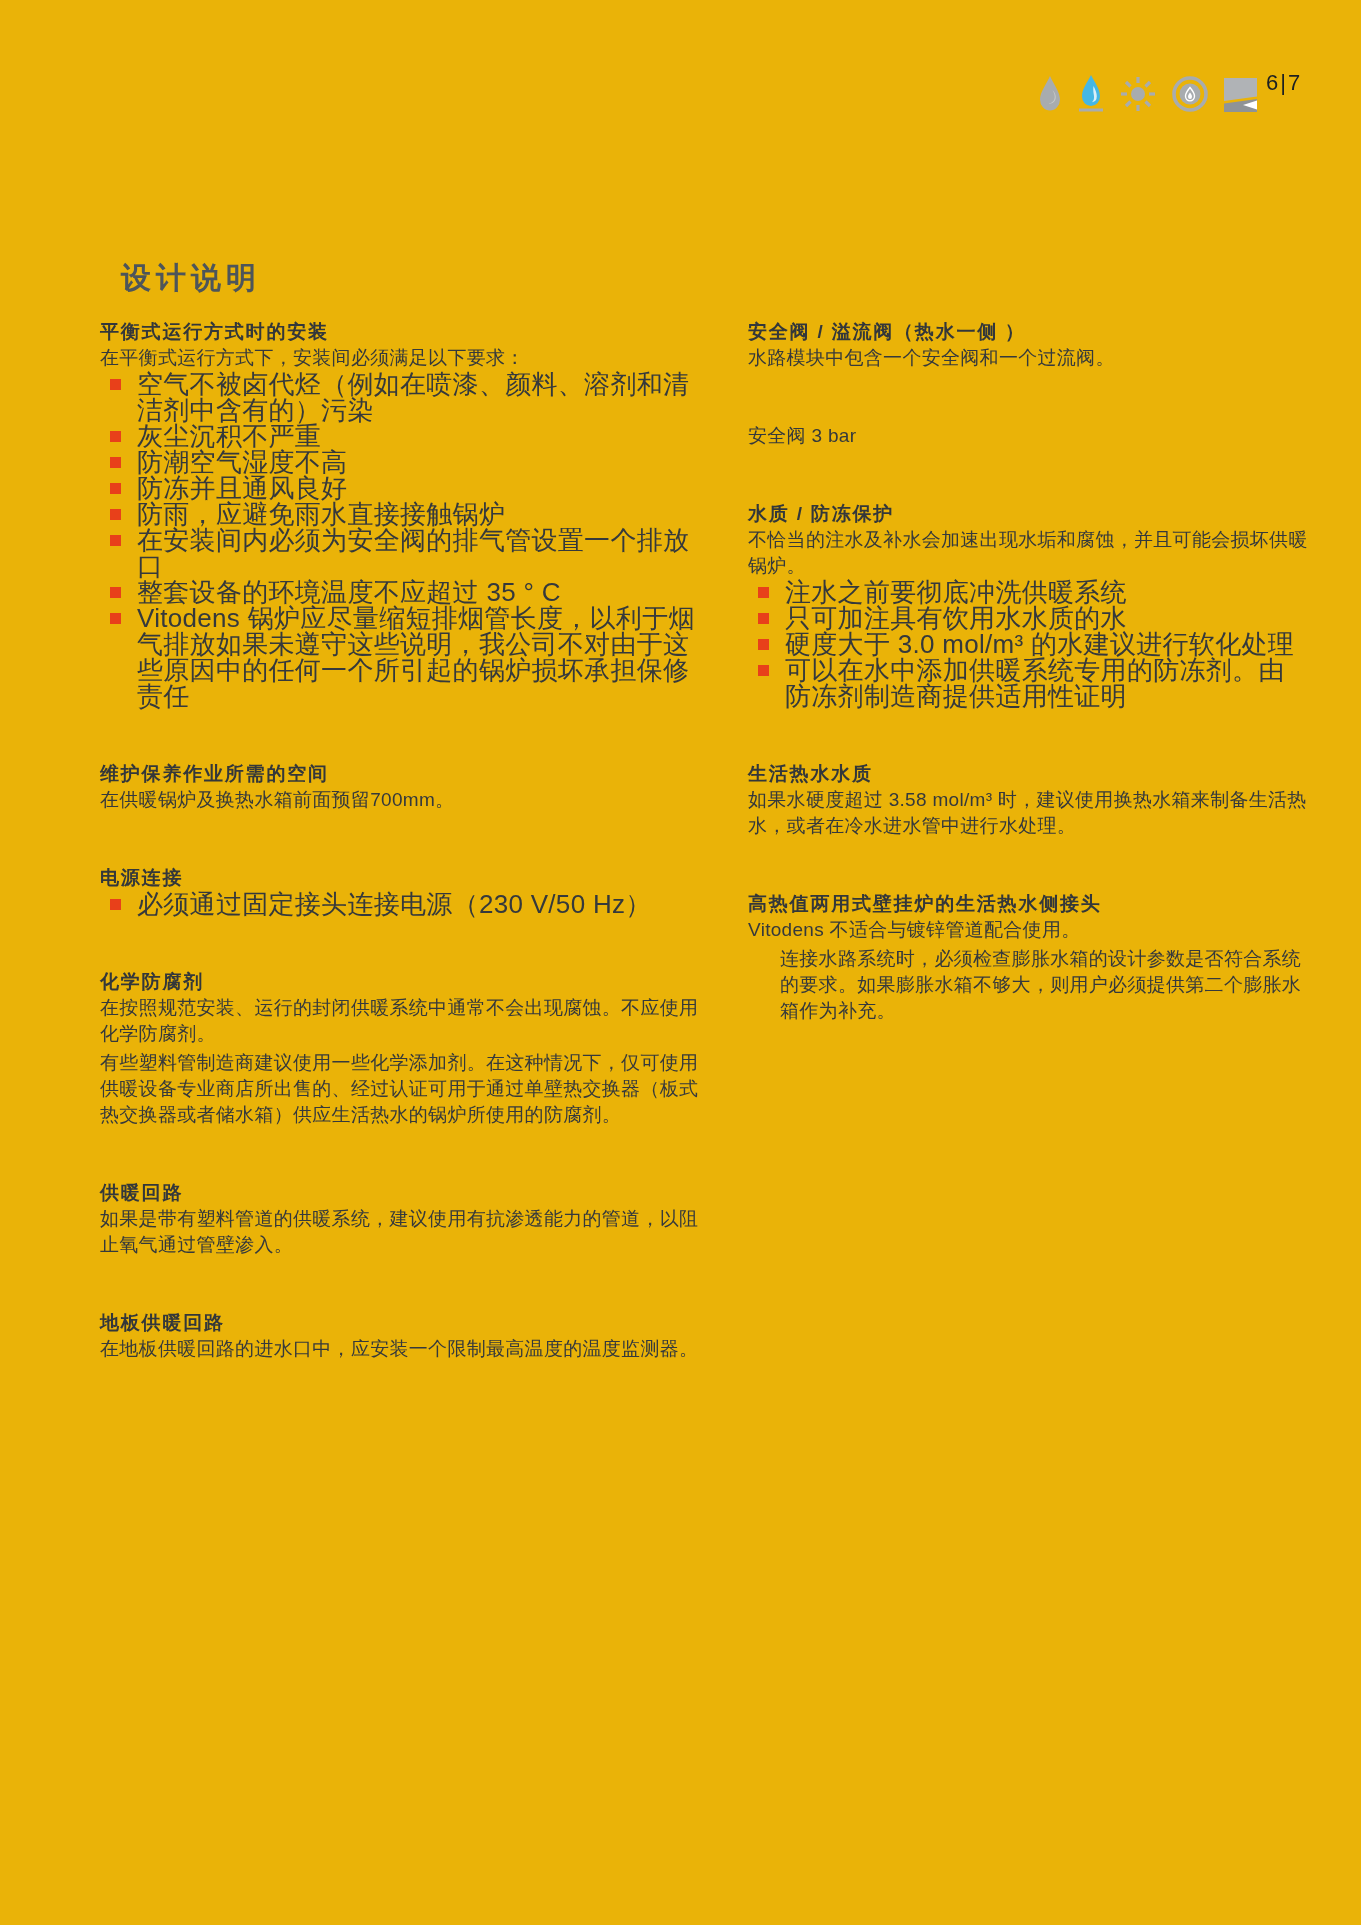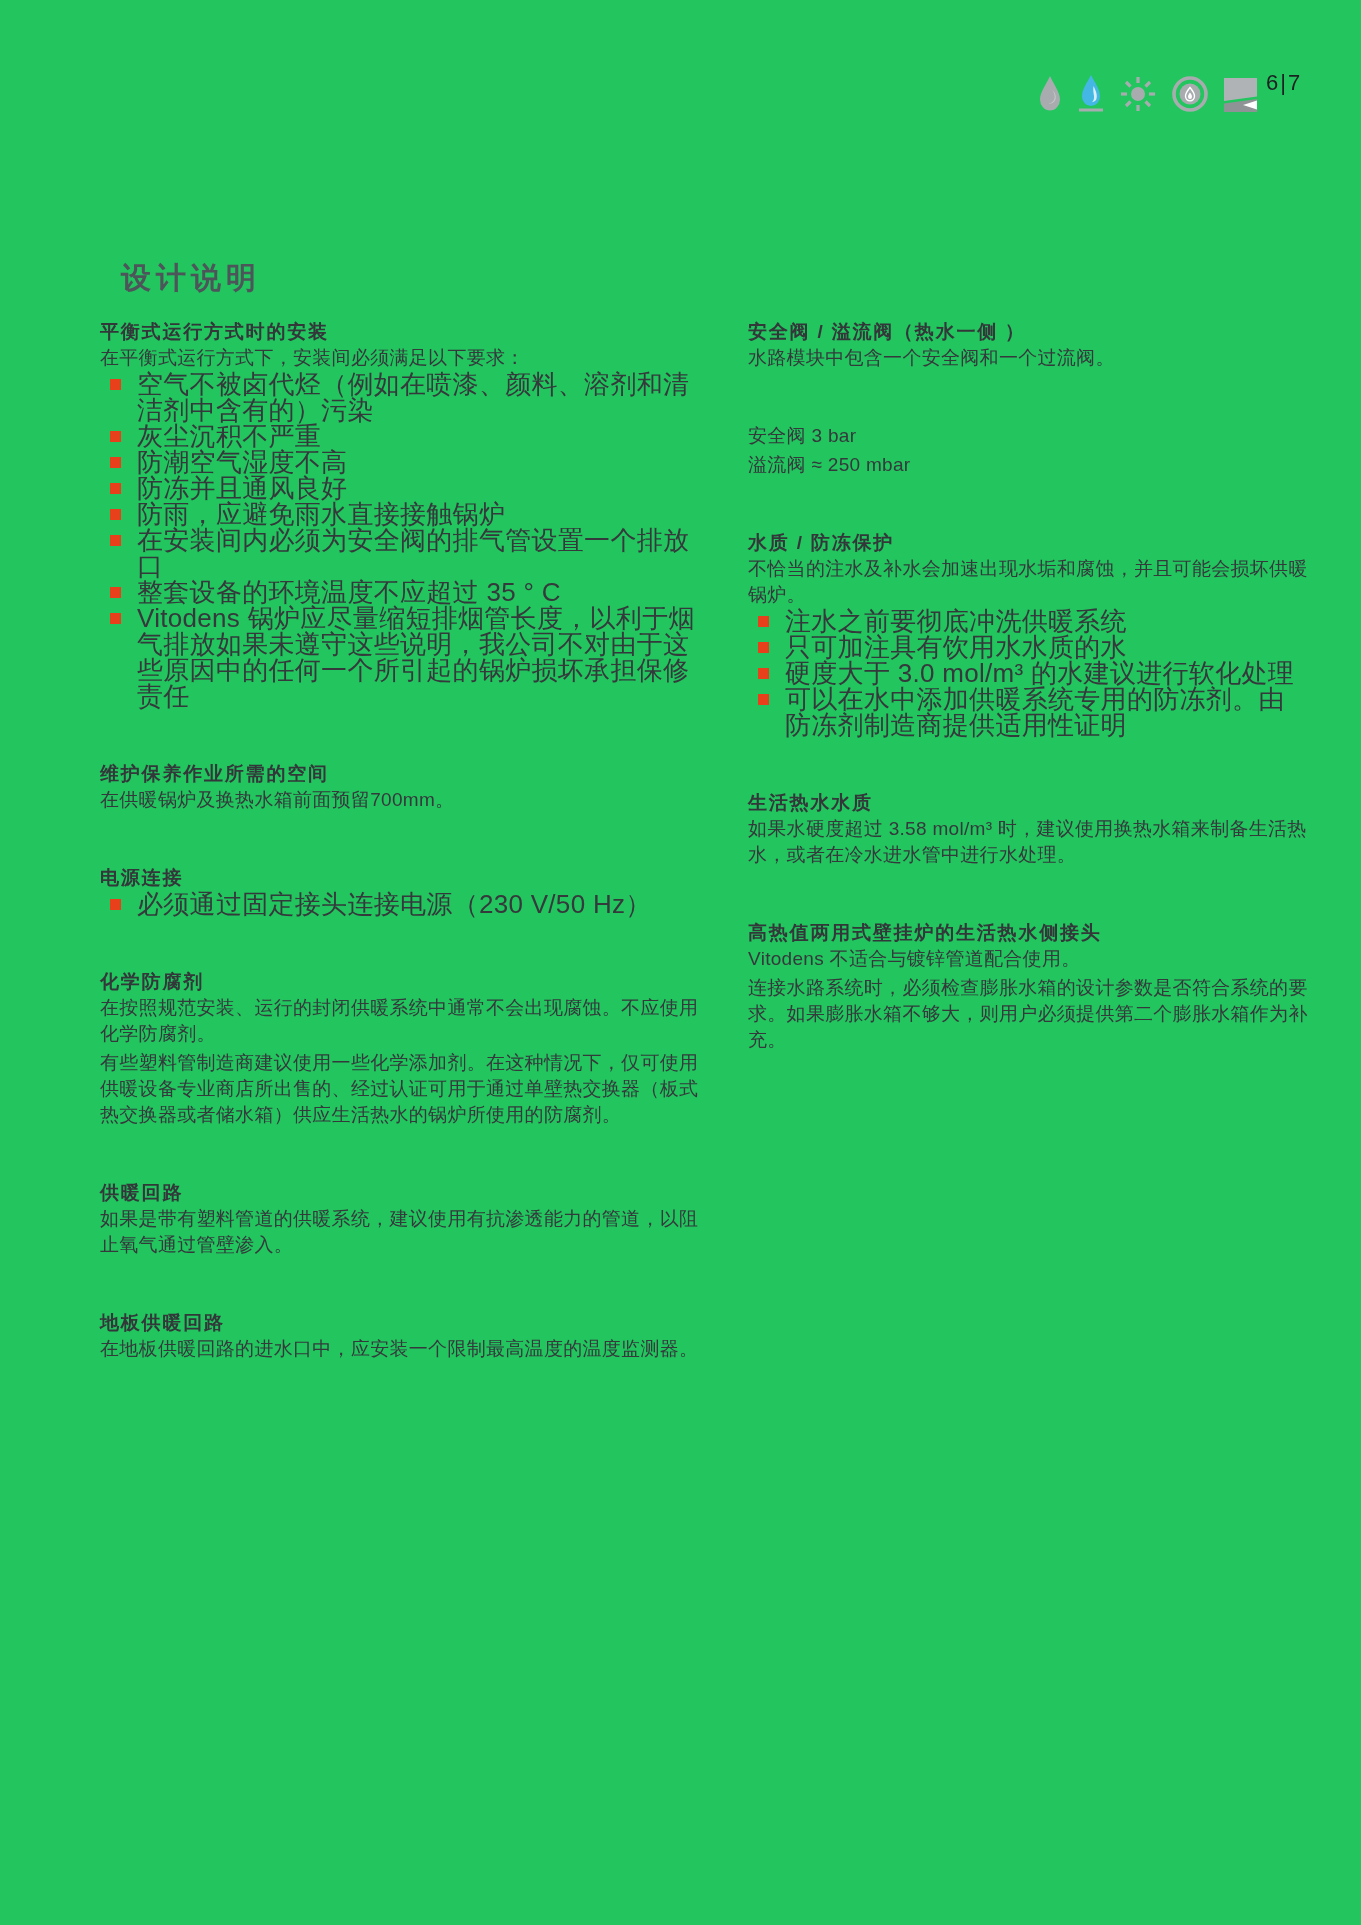--- a/index.html
+++ b/index.html
@@ -4,21 +4,21 @@
 <style>
   html,body{margin:0;padding:0;background:#ffffff;}
   body{
     width:1361px;height:1925px;position:relative;overflow:hidden;
     font-family:"Liberation Sans","DejaVu Sans",sans-serif;
     color:#35393c;
     --icon-gray:#a8acaf;
     --icon-blue:#45b7e5;
     --bullet:#e8401a;
   }
-  .page{position:absolute;inset:0;background:#22c55e;}
+  .page{position:absolute;inset:0;background:#eab308;}
 
   
   .hdr-icons{position:absolute;left:1038px;top:72px;height:40px;display:flex;align-items:flex-end;}
   .hdr-icons .ic{margin-right:16px;display:block;}
   .page-number{
     position:absolute;left:1266px;top:70px;
     font-size:22px;letter-spacing:2px;color:#1d2022;font-weight:400;
   }
 
   
@@ -32,21 +32,21 @@
   .col-left{left:100px;width:600px;}
   .col-right{left:748px;width:562px;}
 
   section.sec{margin:0 0 52px 0;}
   h3.sec-h{
     margin:0;font-size:19px;line-height:26px;font-weight:700;
     letter-spacing:1.8px;color:#33373a;
   }
   p.sec-p{margin:0;font-size:19px;line-height:26px;letter-spacing:0.3px;}
   p.sec-p + p.sec-p{margin-top:3px;}
-  p.sec-p.spaced{margin-top:52px;}
+  p.sec-p.spaced{margin-top:52px;margin-left:32px;}
   ul.blts{margin:0;padding:0;list-style:none;}
   ul.blts li{
     position:relative;padding-left:37px;
     font-size:26px;line-height:26px;letter-spacing:0.3px;
   }
   ul.blts li .sq{
     position:absolute;left:10px;top:8px;width:11px;height:11px;
     background:var(--bullet);
   }
 </style>
@@ -134,21 +134,20 @@
         <p class="sec-p">在地板供暖回路的进水口中，应安装一个限制最高温度的温度监测器。</p>
       </section>
     </div>
   <div class="col col-right" id="col-right">
       <section class="sec">
         <h3 class="sec-h">安全阀 / 溢流阀（热水一侧 ）</h3>
         <p class="sec-p">水路模块中包含一个安全阀和一个过流阀。</p>
       </section>
       <section class="sec">
         <p class="sec-p">安全阀 3 bar</p>
-        <p class="sec-p">溢流阀 ≈ 250 mbar</p>
       </section>
       <section class="sec">
         <h3 class="sec-h">水质 / 防冻保护</h3>
         <p class="sec-p">不恰当的注水及补水会加速出现水垢和腐蚀，并且可能会损坏供暖锅炉。</p>
         <ul class="blts">
           <li><span class="sq"></span><span>注水之前要彻底冲洗供暖系统</span></li>
           <li><span class="sq"></span><span>只可加注具有饮用水水质的水</span></li>
           <li><span class="sq"></span><span>硬度大于 3.0 mol/m³ 的水建议进行软化处理</span></li>
           <li><span class="sq"></span><span>可以在水中添加供暖系统专用的防冻剂。由防冻剂制造商提供适用性证明</span></li>
         </ul>

